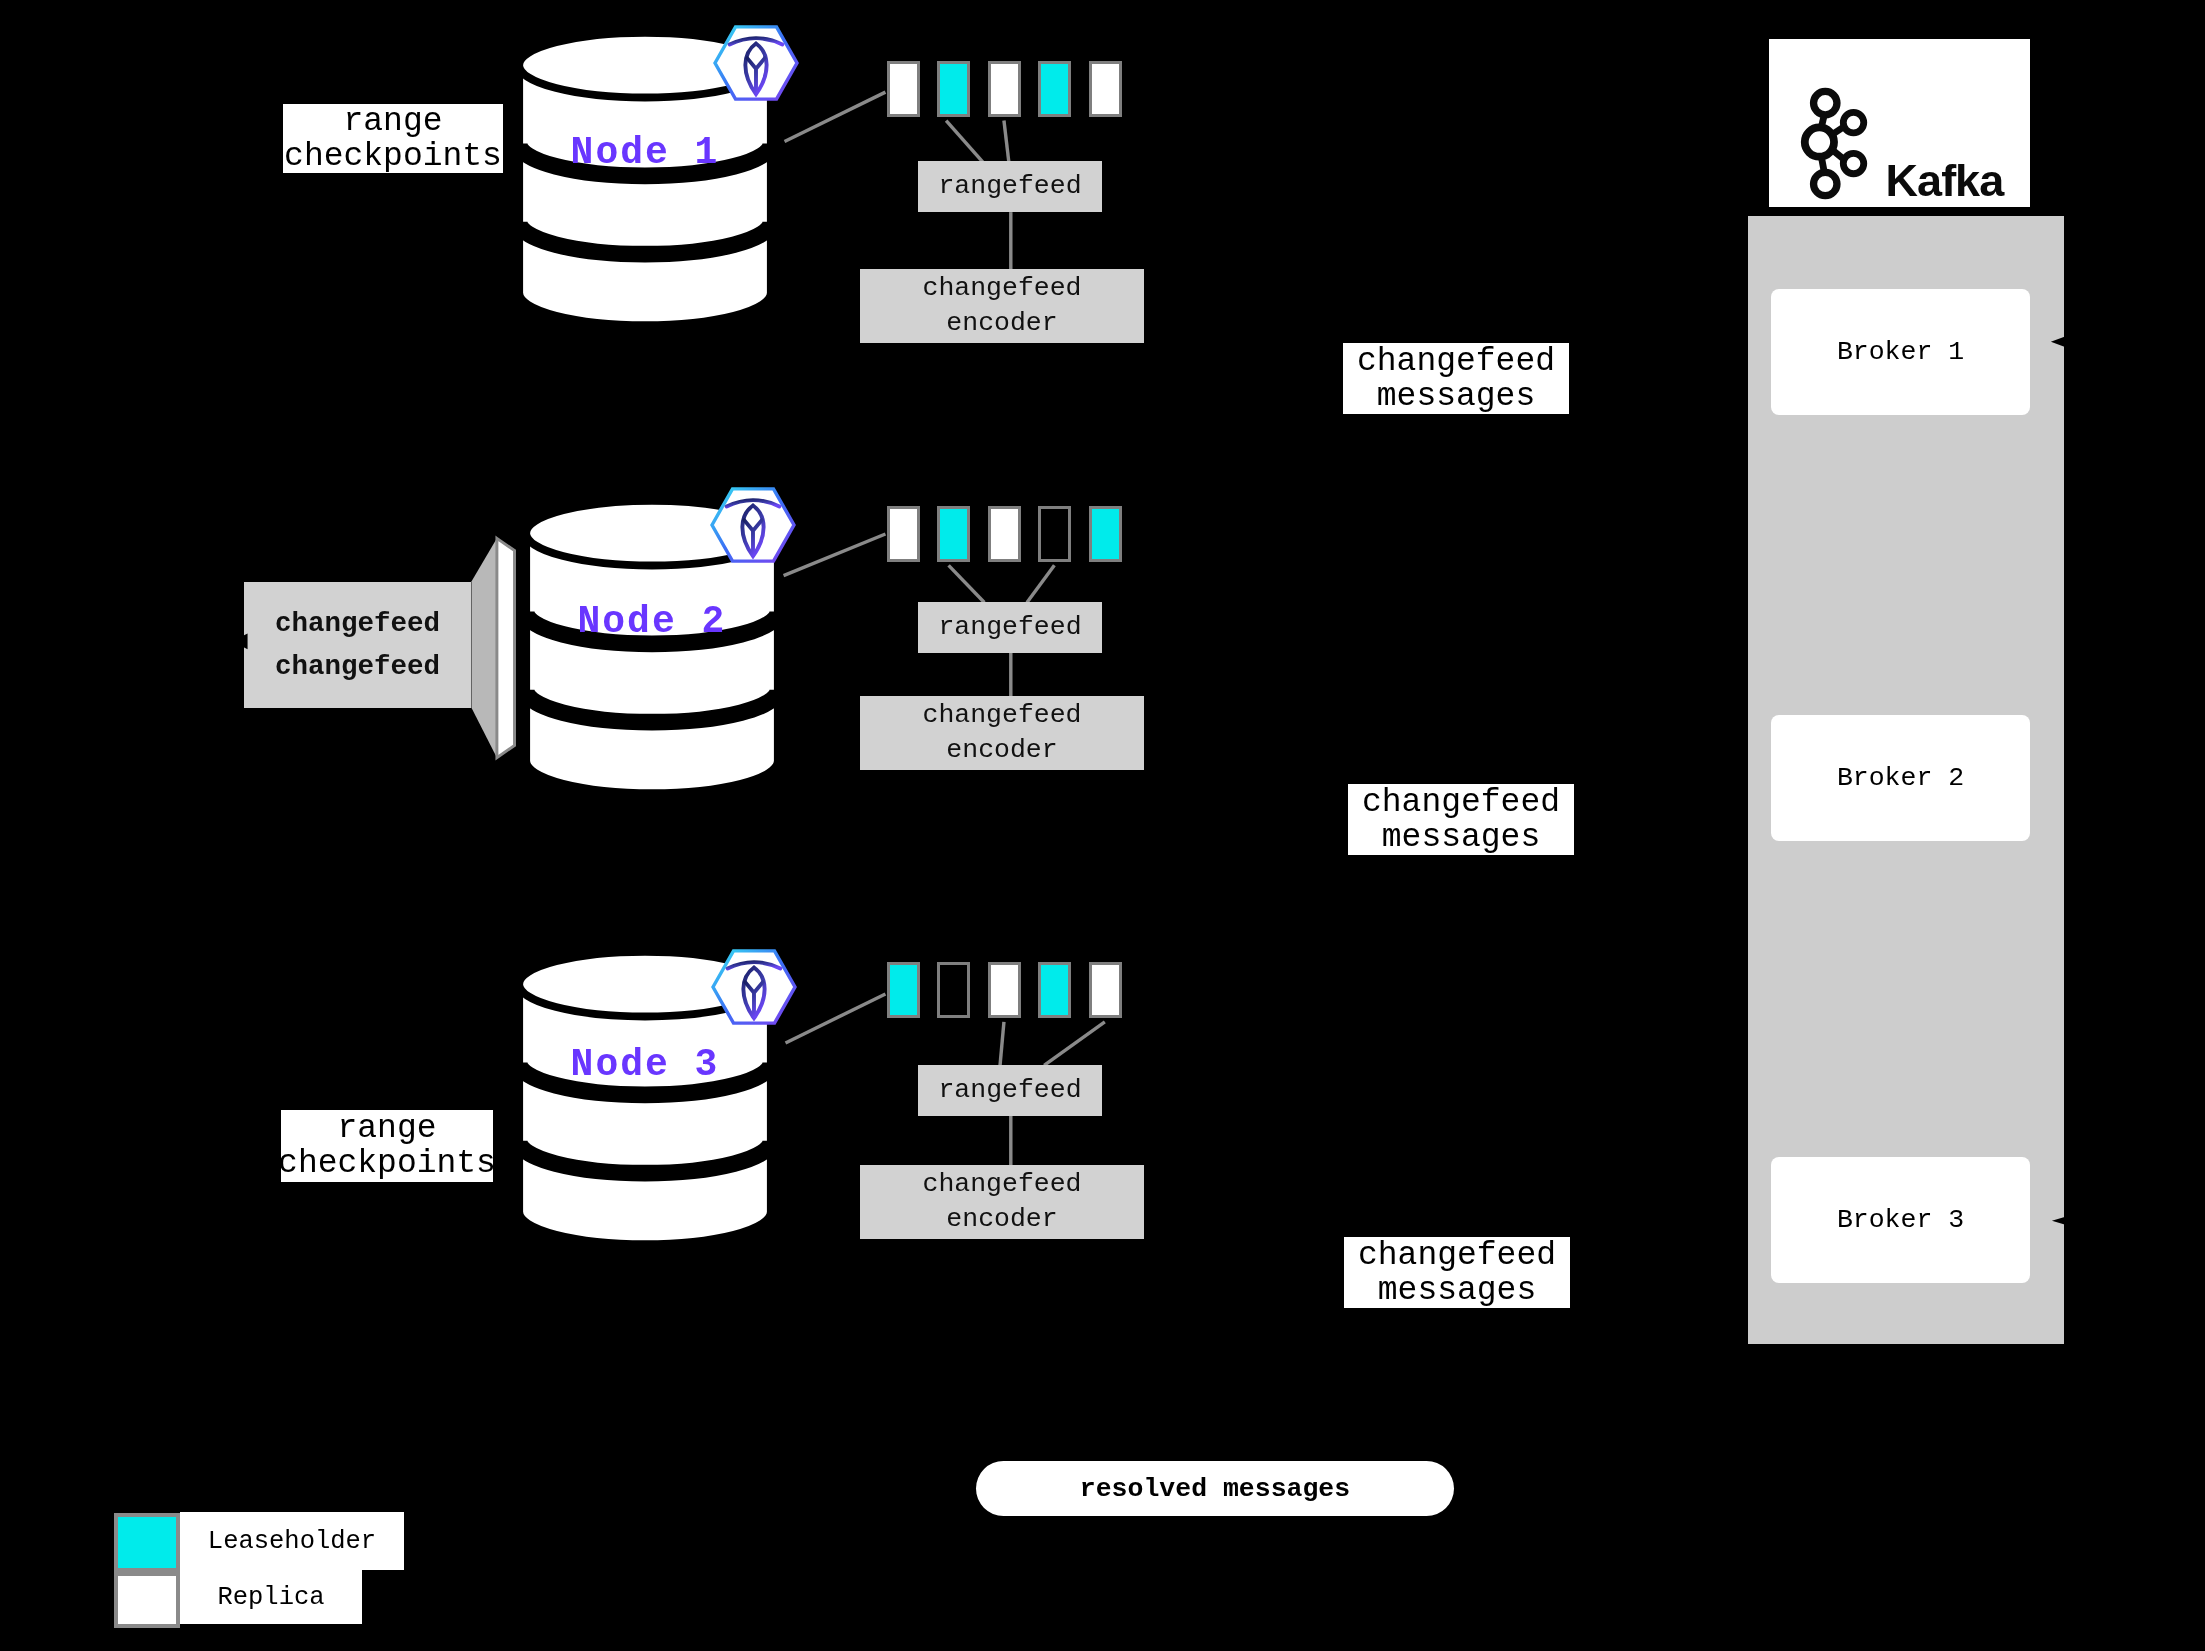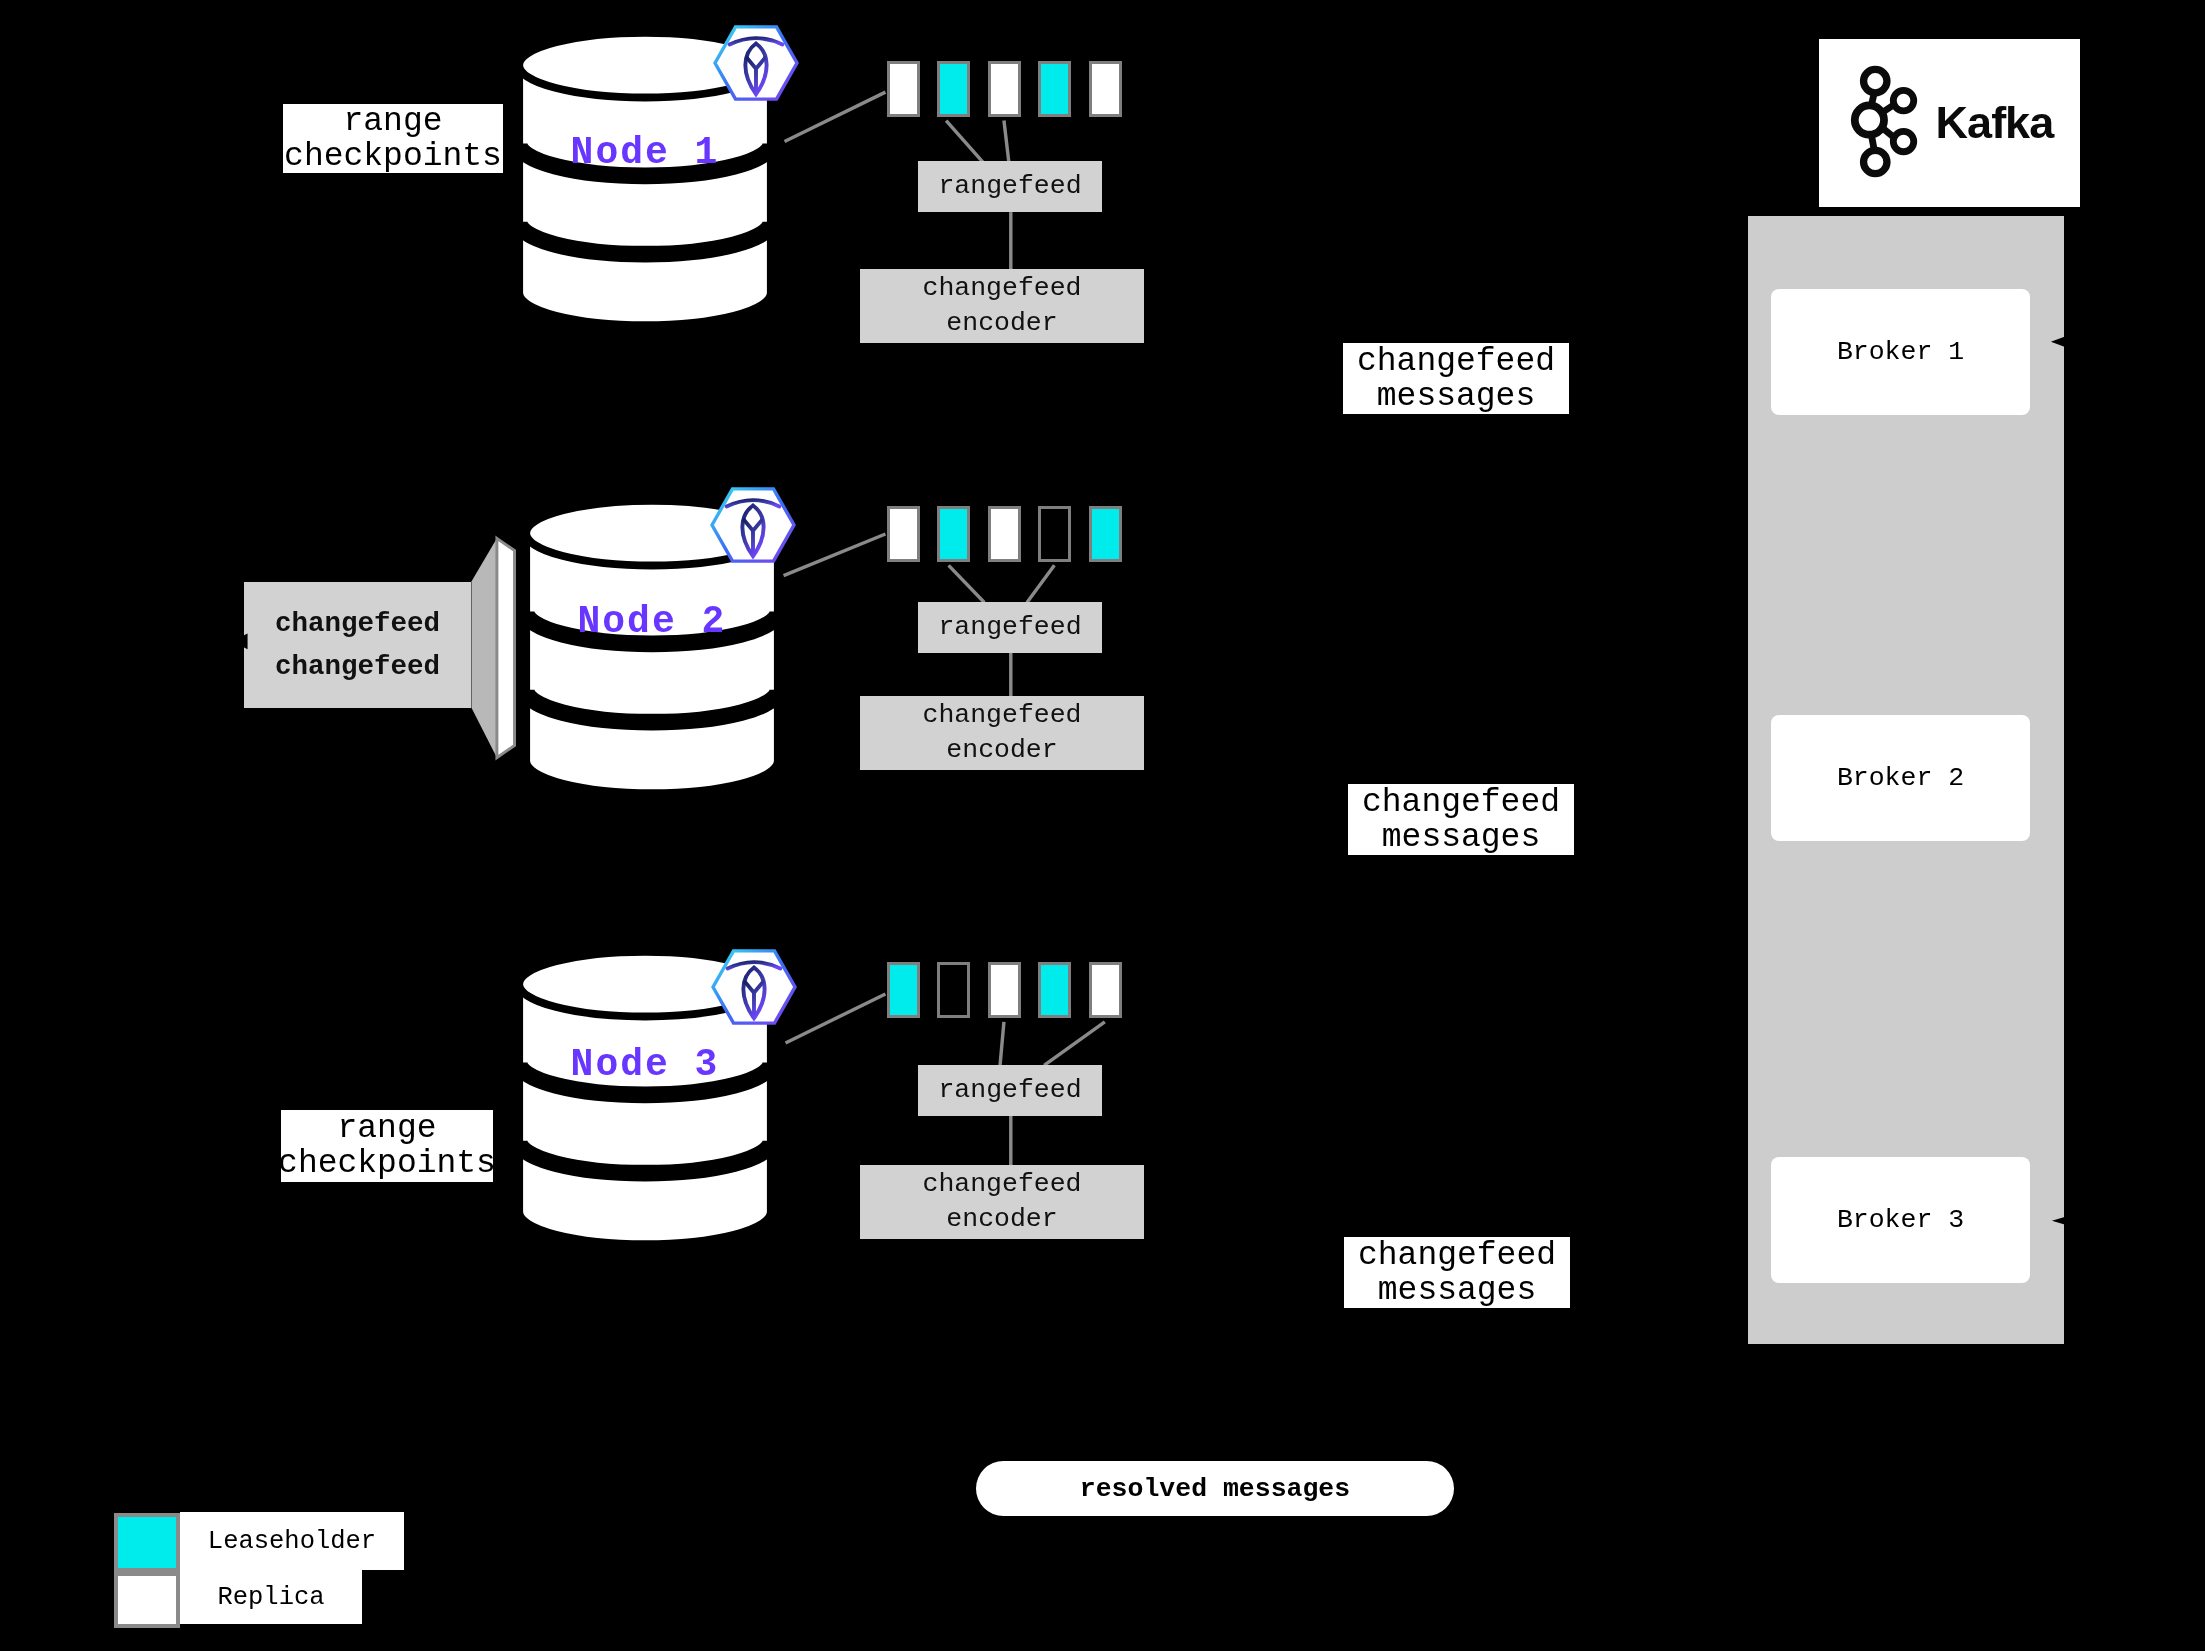--- a/index.html
+++ b/index.html
@@ -194,21 +194,21 @@
   </div>
   <div class="abs wlabel" style="left:1348px;top:784px;width:226px;height:71px;">
     <span>changefeed</span>
     <span>messages</span>
   </div>
   <div class="abs wlabel" style="left:1344px;top:1237px;width:226px;height:71px;">
     <span>changefeed</span>
     <span>messages</span>
   </div>
 
-  <div class="abs kafkabox" style="left:1819px;top:39px;width:261px;height:168px;">
+  <div class="abs kafkabox" style="left:1769px;top:39px;width:261px;height:168px;align-items:flex-end;">
     <svg width="78" height="123" viewBox="0 0 160 250">
       <g stroke="#0b0b0b" fill="none">
         <circle cx="60" cy="38" r="24" stroke-width="15"></circle>
         <circle cx="48" cy="118" r="30" stroke-width="16"></circle>
         <circle cx="60" cy="204" r="24" stroke-width="15"></circle>
         <circle cx="118" cy="78" r="21" stroke-width="14"></circle>
         <circle cx="118" cy="162" r="21" stroke-width="14"></circle>
         <line x1="58" y1="62" x2="52" y2="88" stroke-width="14"></line>
         <line x1="52" y1="148" x2="58" y2="180" stroke-width="14"></line>
         <line x1="72" y1="104" x2="99" y2="86" stroke-width="14"></line>

